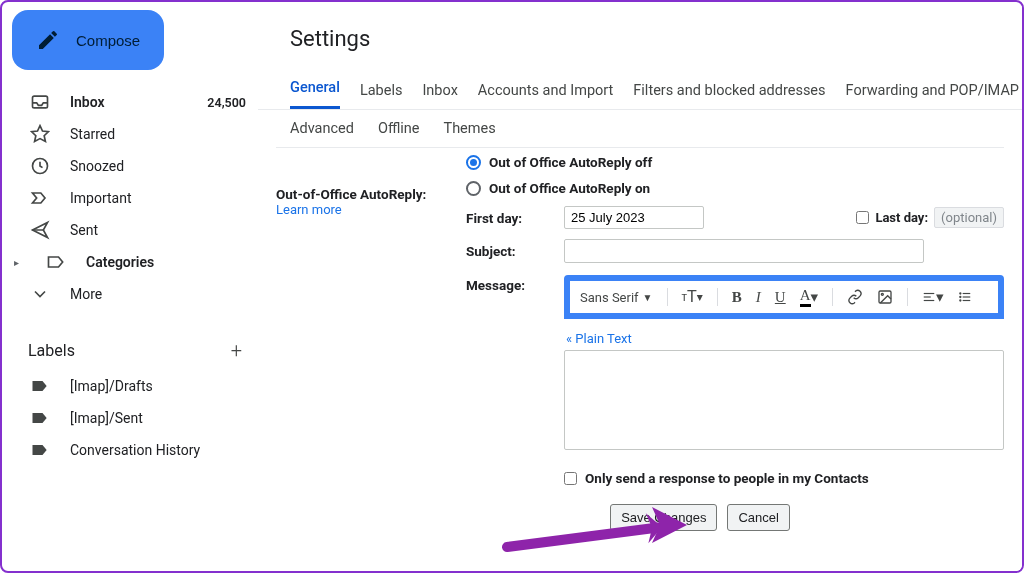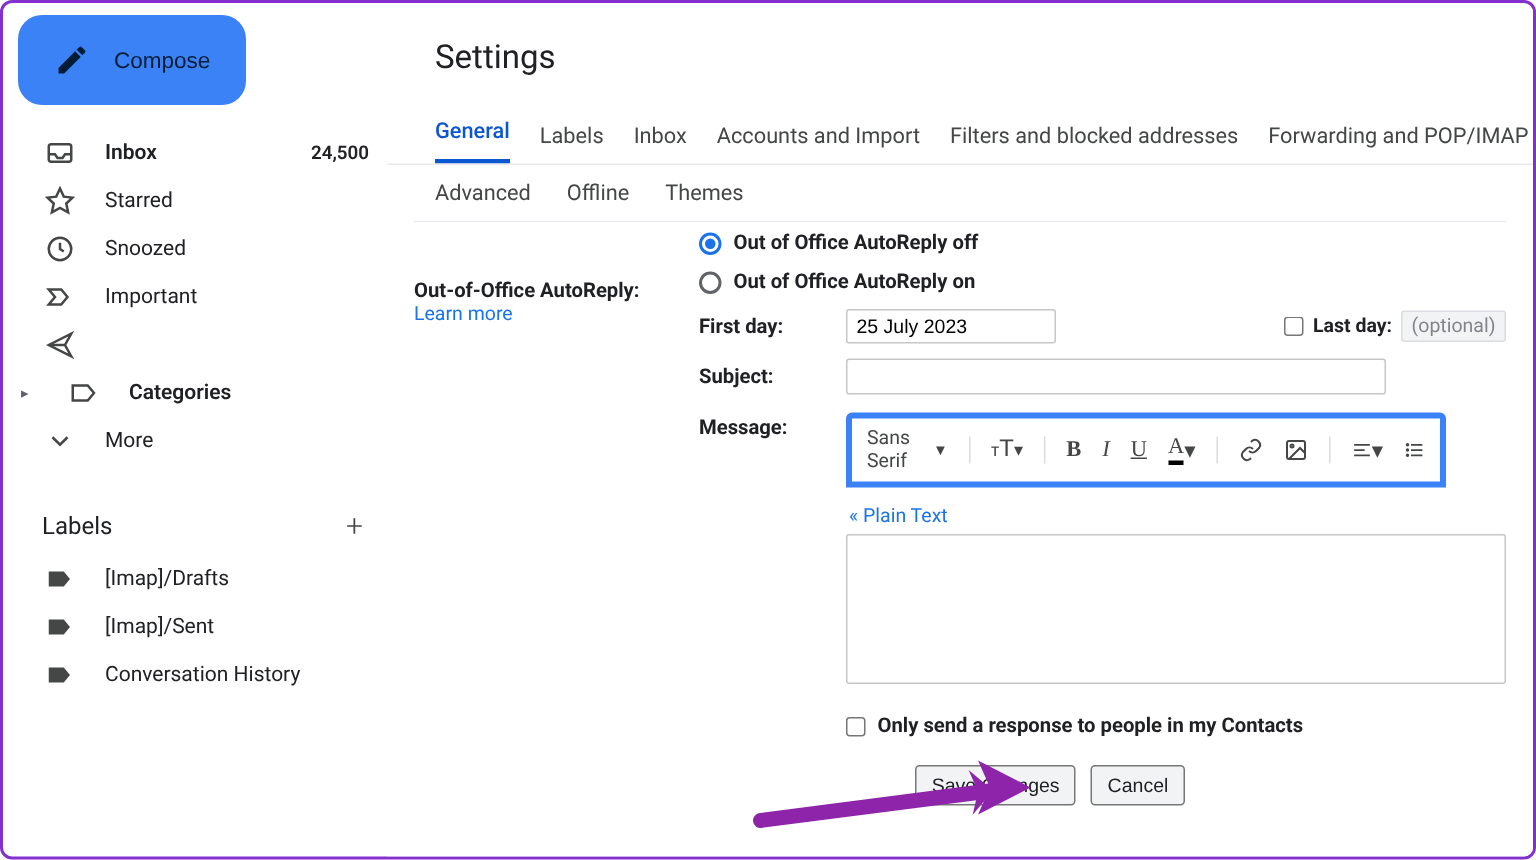--- a/index.html
+++ b/index.html
@@ -39,21 +39,21 @@
 .form-grid { display: grid; grid-template-columns: 90px 1fr; gap: 10px 8px; align-items: start; margin-top: 4px; }
 .form-grid .flabel { font-weight: 700; padding-top: 4px; font-size: 13.5px; }
 .date-row { display: flex; align-items: center; gap: 20px; }
 .text-input { border: 1px solid #c4c7c5; padding: 3px 6px; font-size: 13px; border-radius: 2px; }
 .date-input { width: 140px; }
 .subject-input { width: 360px; height: 24px; }
 .lastday { display: flex; align-items: center; gap: 6px; margin-left: auto; }
 .lastday input[type=checkbox] { width: 13px; height: 13px; }
 .lastday .lbl { font-weight: 700; }
 .lastday .opt { color: #80868b; background: #f1f3f4; border: 1px solid #dadce0; padding: 2px 6px; border-radius: 2px; font-size: 13px; }
-.toolbar { display: flex; align-items: center; gap: 14px; border: 4px solid #3b82f6; border-radius: 4px 4px 0 0; padding: 6px 10px; background: #fff; margin-top: 2px; width: 400px; }
+.toolbar { display: flex; align-items: center; gap: 14px; border: 6px solid #3b82f6; border-radius: 4px 4px 0 0; padding: 6px 10px; background: #fff; margin-top: 2px; width: 440px; }
 .toolbar .font-sel { display: flex; align-items: center; gap: 4px; color: #444746; font-size: 13px; cursor: pointer; }
 .toolbar .tb-btn { color: #444746; cursor: pointer; font-size: 15px; display: flex; align-items: center; font-family: 'Times New Roman', serif; }
 .toolbar .sep { width: 1px; height: 18px; background: #dadce0; }
 .plaintext { color: #1a73e8; font-size: 13px; margin: 12px 0 4px 2px; display: inline-block; cursor: pointer; }
 .msgbox { width: 440px; height: 100px; border: 1px solid #c4c7c5; border-radius: 2px; background: #fff; }
 .contacts-row { display: flex; align-items: center; gap: 8px; margin-top: 20px; font-size: 13.5px; }
 .contacts-row input { width: 13px; height: 13px; }
 .contacts-row label { font-weight: 700; }
 .action-row { display: flex; gap: 10px; justify-content: center; margin: 18px 0 20px 0; padding-left: 120px; align-items: flex-end; }
 .action-btn { border: 1px solid #747775; background: #f1f3f4; padding: 5px 10px; font-size: 13px; border-radius: 3px; cursor: pointer; color: #202124; }
@@ -109,20 +109,21 @@
         </span>
       <span class="label">Important</span>
     </div>
     <div class="nav-item">
       <span class="icon">
           <svg width="20" height="20" viewBox="0 0 24 24" fill="none" stroke="#444746" stroke-width="2">
             <path d="M3 12l18-9-5 9 5 9-18-9z"></path>
             <path d="M3 12h13"></path>
           </svg>
         </span>
+      <span class="label">Sent</span>
     </div>
     <div class="nav-item bold category">
       <span class="expand">▸</span>
       <span class="icon">
           <svg width="20" height="20" viewBox="0 0 24 24" fill="none" stroke="#444746" stroke-width="2">
             <path d="M3 6h12l5 6-5 6H3V6z"></path>
           </svg>
         </span>
       <span class="label">Categories</span>
     </div>

